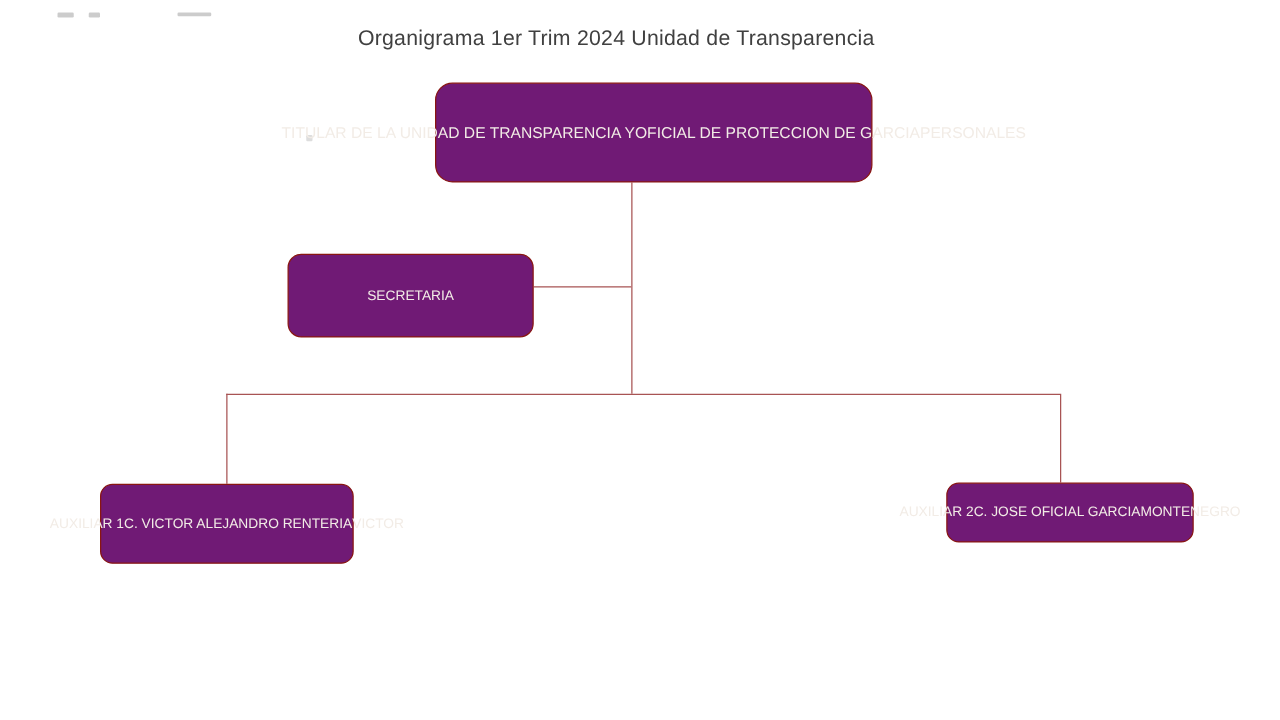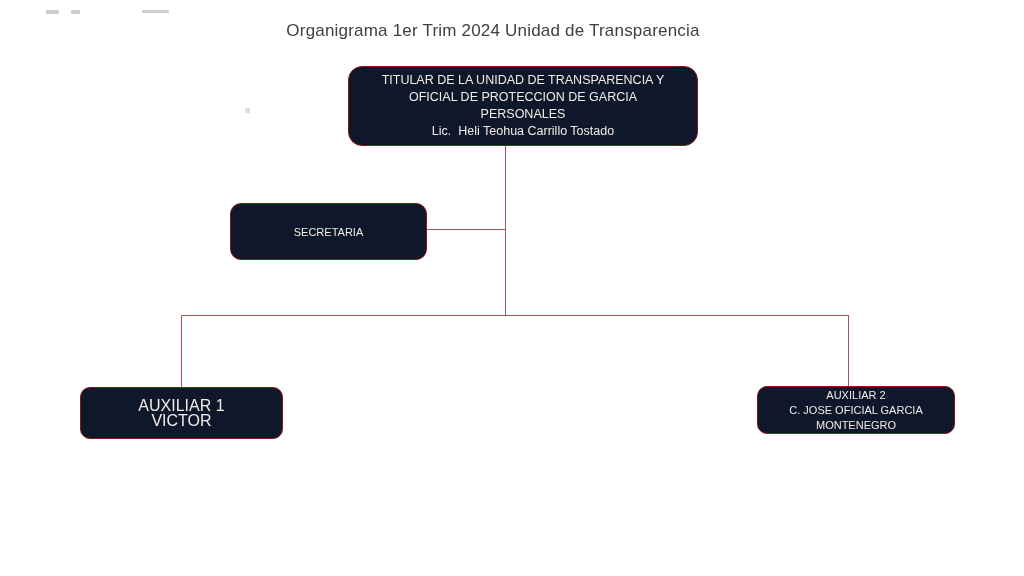--- a/index.html
+++ b/index.html
@@ -20,51 +20,51 @@
     top: 21px;
     left: 0;
     width: 986px;
     text-align: center;
     font-size: 17px;
     letter-spacing: 0.2px;
     color: #404040;
   }
   .org-box {
     position: absolute;
-    background: #0f172a;
+    background: #701a75;
     border: 1px solid #891612;
     color: #f2ece6;
     display: flex;
-    flex-direction: column;
+    flex-direction: row;
     align-items: center;
     justify-content: center;
     text-align: center;
     box-sizing: border-box;
   }
   .org-box .ln { display: block; white-space: pre; }
 
   .box-titular {
     left: 348px; top: 66px;
     width: 350px; height: 80px;
     border-radius: 14px;
     font-size: 12.5px;
     line-height: 17px;
   }
   .box-secretaria {
     left: 230px; top: 203px;
-    width: 197px; height: 57px;
+    width: 197px; height: 67px;
     border-radius: 11px;
     font-size: 11px;
     line-height: 16px;
   }
   .box-auxiliar1 {
     left: 80px; top: 387px;
-    width: 203px; height: 52px;
+    width: 203px; height: 64px;
     border-radius: 10px;
-    font-size: 16px;
+    font-size: 11px;
     line-height: 15px;
   }
   .box-auxiliar2 {
     left: 757px; top: 386px;
     width: 198px; height: 48px;
     border-radius: 10px;
     font-size: 11px;
     line-height: 15px;
     text-align: center;
   }
@@ -97,29 +97,29 @@
   <div class="connector conn-trunk"></div>
   <div class="connector conn-secretaria"></div>
   <div class="connector conn-distributor"></div>
   <div class="connector conn-left-drop"></div>
   <div class="connector conn-right-drop"></div>
 
   <div class="org-box box-titular">
     <span class="ln">TITULAR DE LA UNIDAD DE TRANSPARENCIA Y</span>
     <span class="ln">OFICIAL DE PROTECCION DE GARCIA</span>
     <span class="ln">PERSONALES</span>
-    <span class="ln">Lic.&nbsp; Heli Teohua Carrillo Tostado</span>
   </div>
 
   <div class="org-box box-secretaria">
     <span class="ln">SECRETARIA</span>
   </div>
 
   <div class="org-box box-auxiliar1">
     <span class="ln">AUXILIAR 1</span>
+    <span class="ln">C. VICTOR ALEJANDRO RENTERIA</span>
     <span class="ln">VICTOR</span>
   </div>
 
   <div class="org-box box-auxiliar2">
     <span class="ln">AUXILIAR 2</span>
     <span class="ln">C. JOSE OFICIAL GARCIA</span>
     <span class="ln">MONTENEGRO</span>
   </div>
 
 </div>

